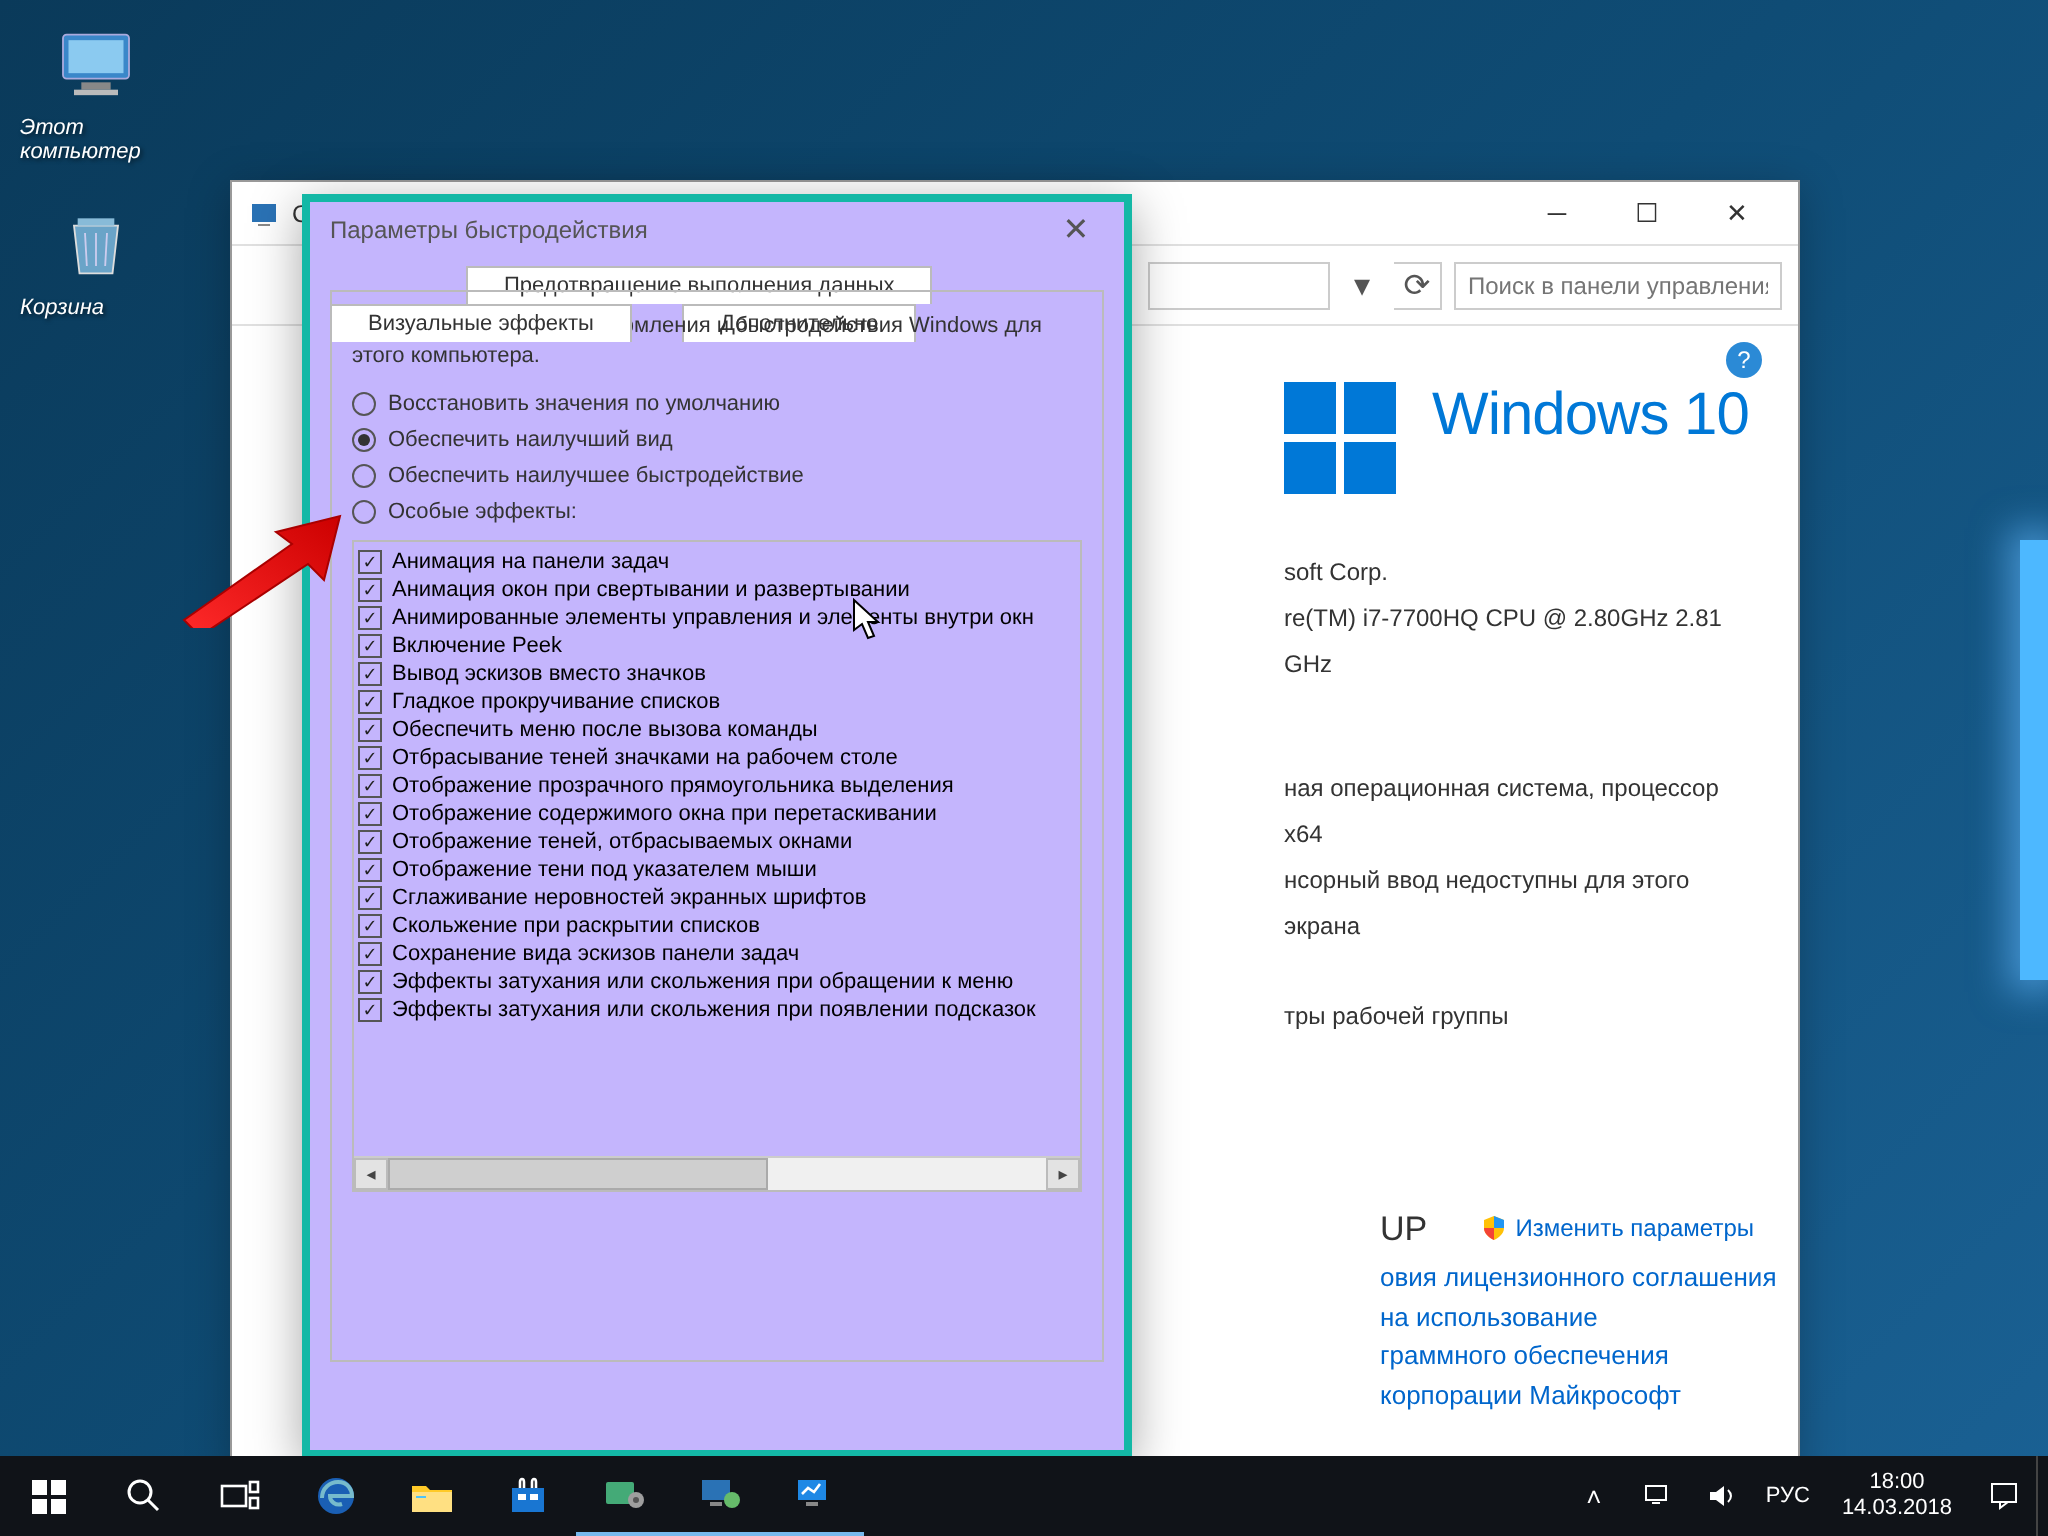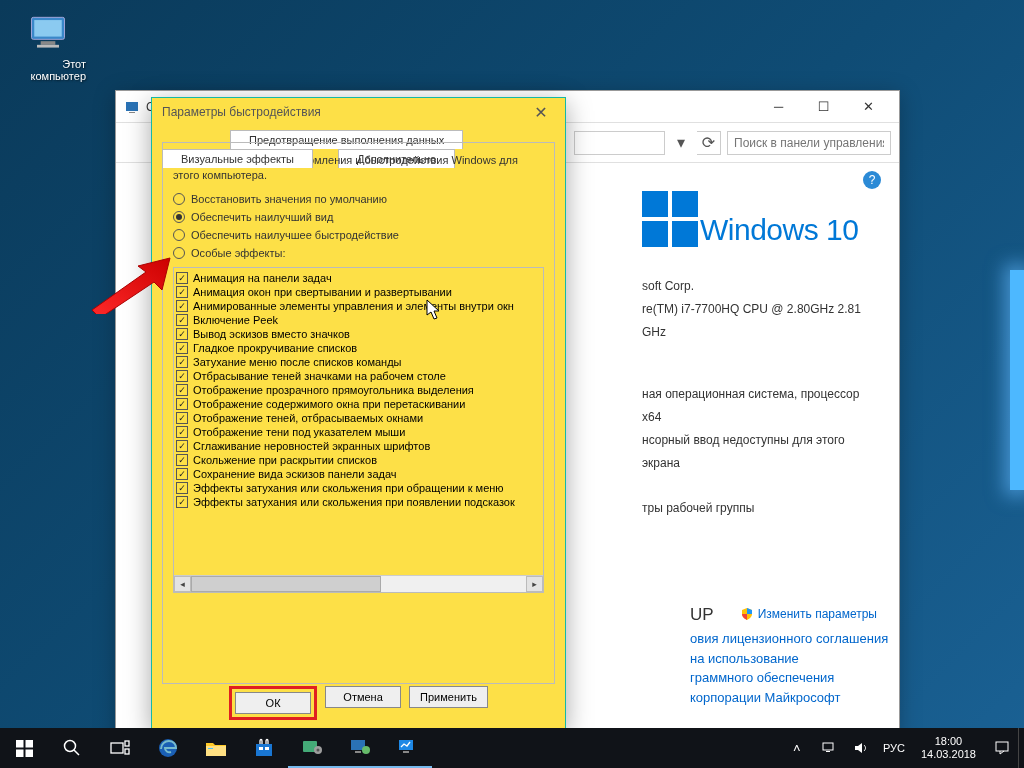--- a/index.html
+++ b/index.html
@@ -1,53 +1,53 @@
 <!DOCTYPE html>
 <html><head>
 <meta charset="utf-8">
 <style>
 * { box-sizing: border-box; margin: 0; padding: 0; font-family: "Segoe UI", Tahoma, sans-serif; }
 body { width: 1024px; height: 768px; overflow: hidden; background: linear-gradient(135deg, #0a3a5a 0%, #0f4c75 50%, #1a6194 100%); position: relative; }
 
 
 .desktop { position: absolute; top: 10px; left: 10px; }
-.desktop-icon { width: 76px; text-align: right; margin-bottom: 18px; cursor: pointer; }
+.desktop-icon { width: 76px; text-align: left; margin-bottom: 18px; cursor: pointer; font-style: italic; }
 .desktop-icon .icon { width: 44px; height: 44px; margin: 0 auto 4px; }
 .desktop-icon .label { color: #fff; font-size: 11px; text-shadow: 1px 1px 2px rgba(0,0,0,0.6); }
 
 
 .light { position: absolute; right: 0; top: 270px; width: 14px; height: 220px; background: #4db8ff; box-shadow: 0 0 18px 6px rgba(100,185,255,0.6); }
 
 
 .window-cp { position: absolute; left: 115px; top: 90px; width: 785px; height: 648px; background: #fff; border: 1px solid #999; box-shadow: 0 4px 20px rgba(0,0,0,0.25); }
 .cp-titlebar { height: 32px; display: flex; align-items: center; padding: 0 8px; border-bottom: 1px solid #e0e0e0; }
 .cp-title { font-size: 12px; color: #333; flex: 0 0 auto; margin-left: 6px; }
 .cp-winctrl { margin-left: auto; display: flex; }
 .cp-winbtn { width: 45px; height: 30px; display: flex; align-items: center; justify-content: center; color: #333; font-size: 13px; }
 .cp-toolbar { height: 40px; border-bottom: 1px solid #e0e0e0; display: flex; align-items: center; padding: 0 8px; gap: 6px; }
 .cp-search { margin-left: auto; width: 164px; height: 24px; border: 1px solid #ccc; font-size: 12px; padding: 2px 6px; color: #6d28d9; }
 .cp-body { padding: 12px 20px 12px 14px; display: flex; gap: 18px; height: calc(100% - 72px); }
 .cp-side { width: 38px; border-right: 1px solid #eee; }
 .cp-main { flex: 1; }
 .cp-h { font-size: 16px; color: #003399; margin-bottom: 10px; }
-.cp-logo-row { display: flex; align-items: flex-end; gap: 2px; margin: 16px 0 28px 456px; }
+.cp-logo-row { display: flex; align-items: flex-start; gap: 18px; margin: 16px 0 28px 456px; }
 .win10-grid { width: 56px; height: 56px; display: grid; grid-template: 1fr 1fr / 1fr 1fr; gap: 4px; }
 .win10-grid div { background: #0078d7; }
 .win10-text { font-size: 30px; color: #0078d7; font-weight: 300; letter-spacing: -0.5px; }
 .cp-info { margin-left: 456px; font-size: 12px; color: #333; line-height: 1.9; }
 .cp-help { position: absolute; right: 18px; top: 80px; width: 18px; height: 18px; border-radius: 50%; background: #2b8ad6; color: #fff; font-size: 12px; text-align: center; line-height: 18px; }
 .cp-refresh { width: 24px; height: 24px; border: 1px solid #ccc; border-left: none; display: flex; align-items: center; justify-content: center; color: #555; }
 .cp-pathbox { flex: 1; height: 24px; border: 1px solid #ccc; margin-left: 450px; }
 .cp-license { position: absolute; left: 574px; bottom: 30px; font-size: 13px; color: #0066cc; line-height: 1.5; }
 .cp-workgroup { position: absolute; left: 574px; bottom: 112px; font-size: 17px; color: #333; }
 .cp-chgparams { position: absolute; right: 22px; top: 516px; font-size: 12px; color: #0066cc; display: flex; align-items: flex-start; gap: 4px; }
 .shield-mini { width: 14px; height: 14px; display: inline-block; }
 
 
-.window-perf { position: absolute; left: 151px; top: 97px; width: 415px; height: 632px; background: #fde047; border: 1px solid #14b8a6; box-shadow: 0 6px 24px rgba(0,0,0,0.35); }
+.window-perf { position: absolute; left: 151px; top: 97px; width: 415px; height: 632px; background: #c4b5fd; border: 4px solid #14b8a6; box-shadow: 0 6px 24px rgba(0,0,0,0.35); }
 .perf-titlebar { height: 28px; display: flex; align-items: center; padding: 0 10px; }
 .perf-title { font-size: 12px; color: #555; }
 .perf-close { margin-left: auto; width: 28px; height: 22px; display: flex; align-items: center; justify-content: center; color: #555; }
 .perf-tabs { margin: 4px 10px 0; position: relative; height: 40px; }
 .tab { position: absolute; background: #fff; border: 1px solid #bbb; border-bottom: none; font-size: 11px; padding: 3px 18px; color: #333; }
 .tab.t1 { left: 68px; top: 0; }
 .tab.t2 { left: 0; top: 19px; z-index: 2; background: #fff; }
 .tab.t3 { left: 176px; top: 19px; }
 .tab-panel { position: absolute; left: 10px; right: 10px; top: 44px; bottom: 44px; border: 1px solid #bbb; padding: 10px 10px; }
 .perf-desc { font-size: 11px; color: #333; line-height: 1.35; margin-bottom: 10px; }
@@ -92,20 +92,32 @@
     <div class="icon">
       <svg viewBox="0 0 48 48">
           <rect x="6" y="8" width="36" height="24" rx="2" fill="#3a87c9" stroke="#aad" stroke-width="1"></rect>
           <rect x="9" y="11" width="30" height="18" fill="#8bcaf0"></rect>
           <rect x="16" y="34" width="16" height="4" fill="#888"></rect>
           <rect x="12" y="38" width="24" height="3" fill="#bbb"></rect>
         </svg>
     </div>
     <div class="label">Этот компьютер</div>
   </div>
+  <div class="desktop-icon">
+    <div class="icon">
+      <svg viewBox="0 0 48 48">
+          <path d="M12 14 L36 14 L33 40 L15 40 Z" fill="#6aa4c8" stroke="#ddd" stroke-width="1"></path>
+          <rect x="14" y="10" width="20" height="4" fill="#88bbd8"></rect>
+          <line x1="18" y1="18" x2="19" y2="36" stroke="#cce" stroke-width="1"></line>
+          <line x1="24" y1="18" x2="24" y2="36" stroke="#cce" stroke-width="1"></line>
+          <line x1="30" y1="18" x2="29" y2="36" stroke="#cce" stroke-width="1"></line>
+        </svg>
+    </div>
+    <div class="label">Корзина</div>
+  </div>
 </div>
 
 <div class="window-cp">
   <div class="cp-titlebar">
     <svg width="16" height="16">
         <rect x="2" y="3" width="12" height="9" fill="#2a72b5"></rect>
         <rect x="5" y="13" width="6" height="1" fill="#888"></rect>
       </svg>
     <span class="cp-title">Свой</span>
     <div class="cp-winctrl">
@@ -211,21 +223,21 @@
           <div class="check-row">
             <span class="chk">✓</span>
             <span>Вывод эскизов вместо значков</span>
           </div>
           <div class="check-row">
             <span class="chk">✓</span>
             <span>Гладкое прокручивание списков</span>
           </div>
           <div class="check-row">
             <span class="chk">✓</span>
-            <span>Затухание меню после списков команды</span>
+            <span>Обеспечить меню после вызова команды</span>
           </div>
           <div class="check-row">
             <span class="chk">✓</span>
             <span>Отбрасывание теней значками на рабочем столе</span>
           </div>
           <div class="check-row">
             <span class="chk">✓</span>
             <span>Отображение прозрачного прямоугольника выделения</span>
           </div>
           <div class="check-row">
@@ -262,27 +274,20 @@
           </div>
         </div>
       <div class="hscroll">
         <div class="hs-btn">◂</div>
         <div class="hs-track">
             <div class="hs-thumb"></div>
           </div>
         <div class="hs-btn">▸</div>
       </div>
     </div>
-  </div>
-  <div class="perf-buttons">
-    <span class="btn-ok-wrap">
-      <button class="btn">ОК</button>
-    </span>
-    <button class="btn">Отмена</button>
-    <button class="btn">Применить</button>
   </div>
 </div>
 
 <svg class="arrow" viewBox="0 0 86 60">
   <defs>
       <linearGradient id="rg" x1="0" y1="1" x2="1" y2="0">
         <stop offset="0" stop-color="#ff2a2a"></stop>
         <stop offset="1" stop-color="#c00"></stop>
       </linearGradient>
     </defs>

